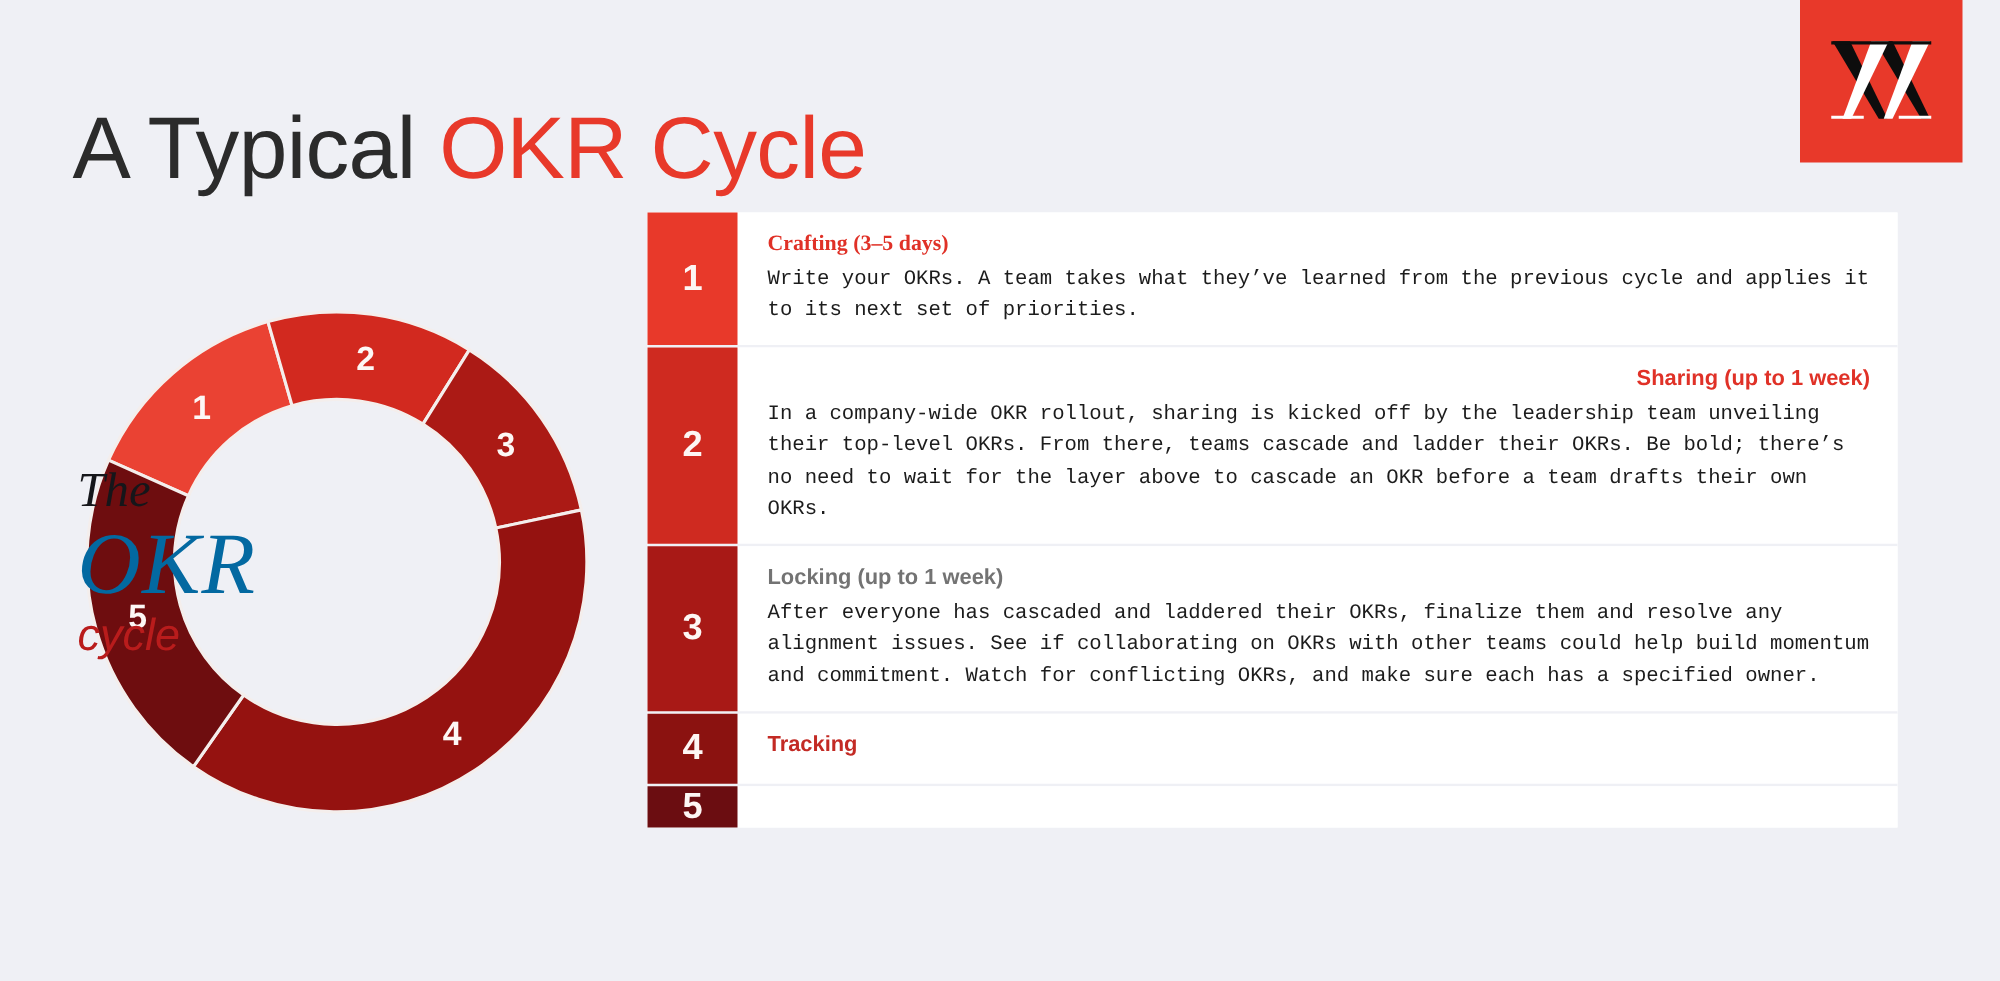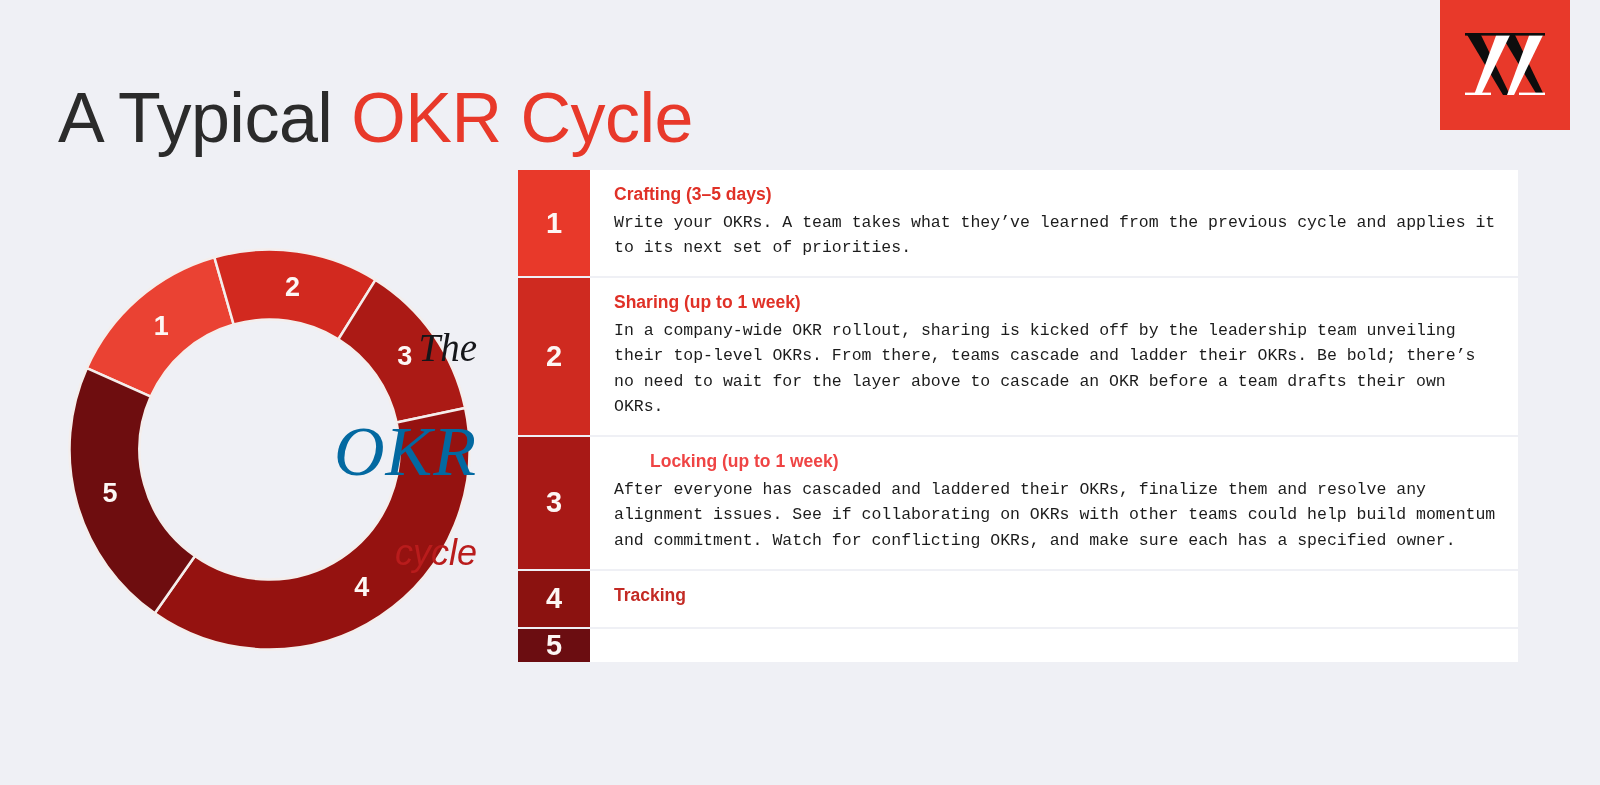--- a/index.html
+++ b/index.html
@@ -62,24 +62,23 @@
     font-weight: 700;
     fill: #fdf7f5;
   }
   #wheel-center-text {
     position: absolute;
     left: 0; top: 0;
     width: 415px;
     height: 415px;
     display: flex;
     flex-direction: column;
-    align-items: flex-end;
+    align-items: flex-start;
     justify-content: center;
     pointer-events: none;
-    gap: 45px;
   }
   #wheel-center-text .c-the {
     font-family: "Liberation Serif", serif;
     font-style: italic;
     font-size: 39px;
     color: #15161a;
     line-height: 1;
     margin-bottom: 4px;
   }
   #wheel-center-text .c-okr {
@@ -189,35 +188,35 @@
     <span class="c-the">The</span>
     <span class="c-okr">OKR</span>
     <span class="c-cycle">cycle</span>
   </div>
 </div>
 
 <div id="steps-panel">
     <div class="step-row">
       <div class="step-badge" style="background: rgb(232, 57, 42);">1</div>
       <div class="step-body">
-        <p class="step-heading" style="color: rgb(224, 49, 39);">Crafting (3–5 days)</p>
+        <p class="step-heading" style="color: rgb(224, 49, 39); font-family: Liberation Serif, serif;">Crafting (3–5 days)</p>
         <p class="step-text">Write your OKRs. A team takes what they’ve learned from the previous cycle and applies it to its next set of priorities.</p>
       </div>
     </div>
     <div class="step-row">
       <div class="step-badge" style="background: rgb(207, 42, 32);">2</div>
       <div class="step-body">
-        <p class="step-heading" style="color: rgb(224, 49, 39);">Sharing (up to 1 week)</p>
+        <p class="step-heading" style="color: rgb(224, 49, 39); text-align: right;">Sharing (up to 1 week)</p>
         <p class="step-text">In a company-wide OKR rollout, sharing is kicked off by the leadership team unveiling their top-level OKRs. From there, teams cascade and ladder their OKRs. Be bold; there’s no need to wait for the layer above to cascade an OKR before a team drafts their own OKRs.</p>
       </div>
     </div>
     <div class="step-row">
       <div class="step-badge" style="background: rgb(168, 25, 22);">3</div>
       <div class="step-body">
-        <p class="step-heading" style="color: #ef4444; margin-left: 36px;">Locking (up to 1 week)</p>
+        <p class="step-heading" style="color: #737373;">Locking (up to 1 week)</p>
         <p class="step-text">After everyone has cascaded and laddered their OKRs, finalize them and resolve any alignment issues. See if collaborating on OKRs with other teams could help build momentum and commitment. Watch for conflicting OKRs, and make sure each has a specified owner.</p>
       </div>
     </div>
     <div class="step-row">
       <div class="step-badge" style="background: rgb(139, 18, 16);">4</div>
       <div class="step-body">
         <p class="step-heading" style="color: rgb(195, 42, 36);">Tracking</p>
       </div>
     </div>
     <div class="step-row">

